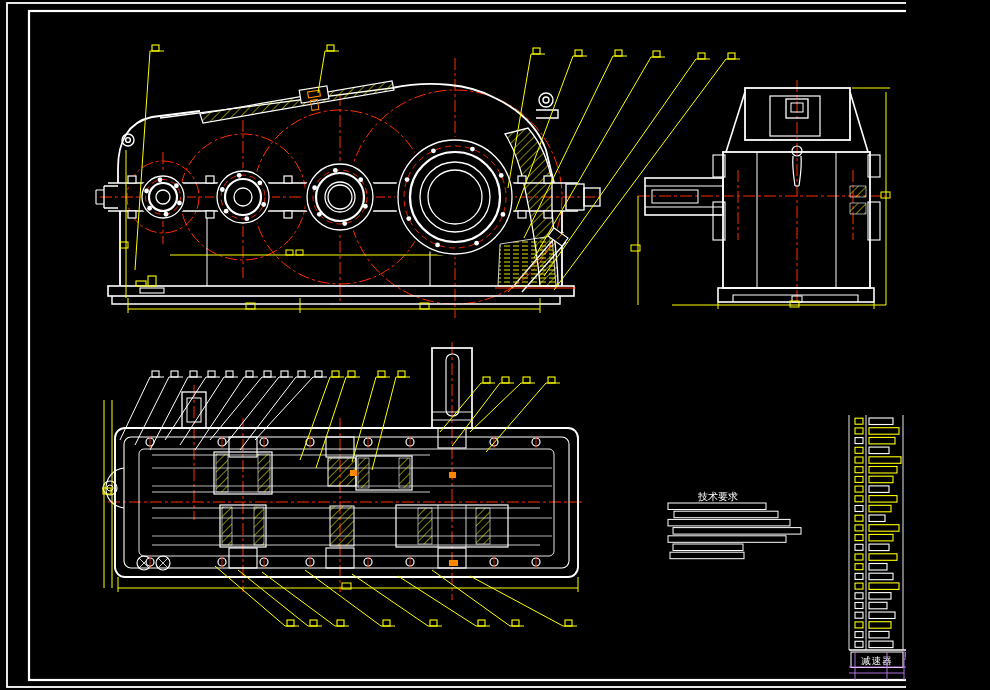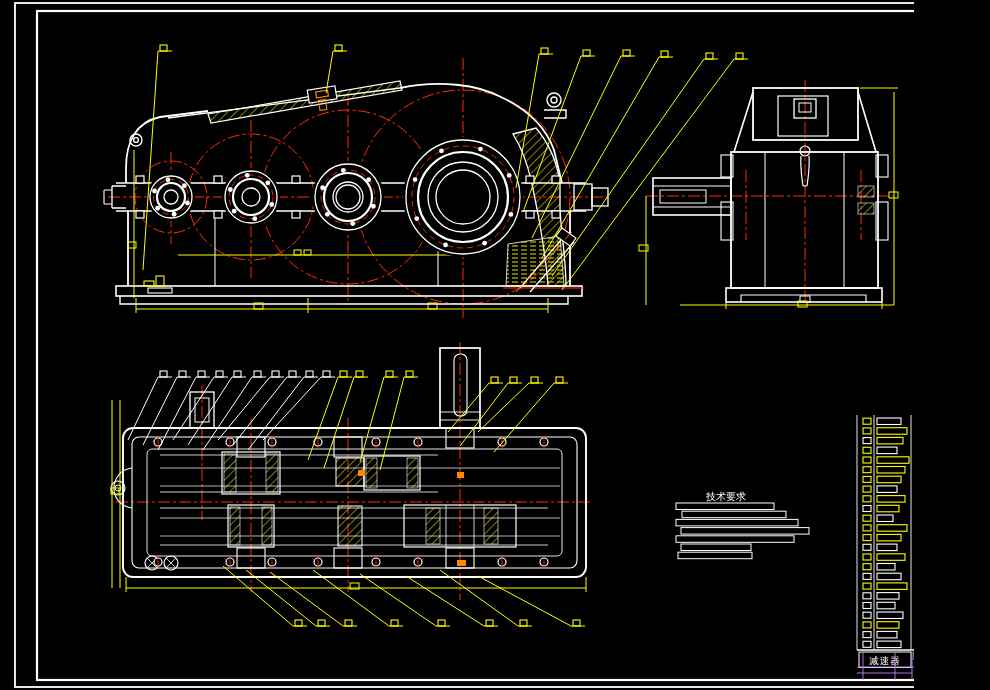--- a/index.html
+++ b/index.html
@@ -1,17 +1,17 @@
 <!DOCTYPE html>
 <html><head>
 <meta charset="utf-8">
 <style>
   html,body{margin:0;padding:0;background:#000;}
   .stage{position:relative;width:906px;height:690px;background:#000;overflow:hidden;
-         font-family:"Liberation Sans",sans-serif;padding-left:8px;}
+         font-family:"Liberation Sans",sans-serif;}
   svg{display:block}
   text{font-family:"Liberation Sans",sans-serif;}
 </style>
 </head>
 <body>
 
 <div class="stage">
 <svg viewBox="0 0 990 690" width="990" height="690">
   <defs>
     <pattern id="hy" width="6" height="6" patternUnits="userSpaceOnUse" patternTransform="rotate(45)">

